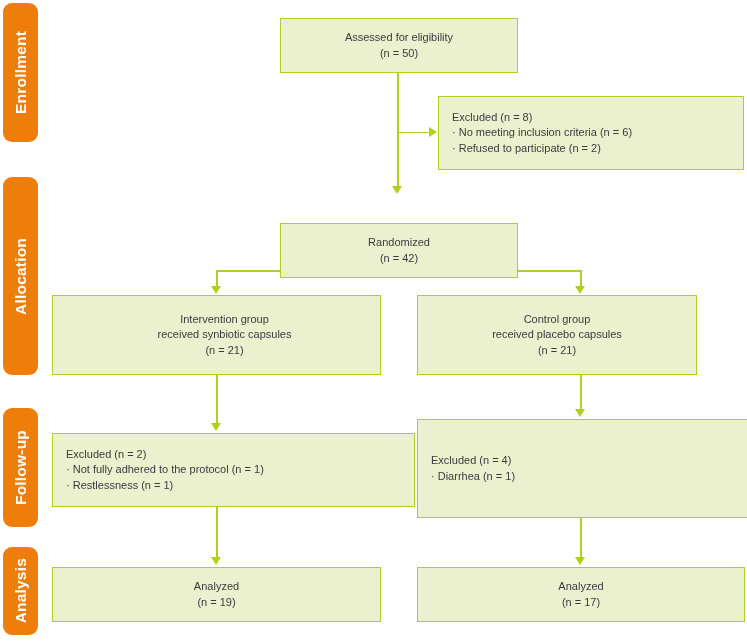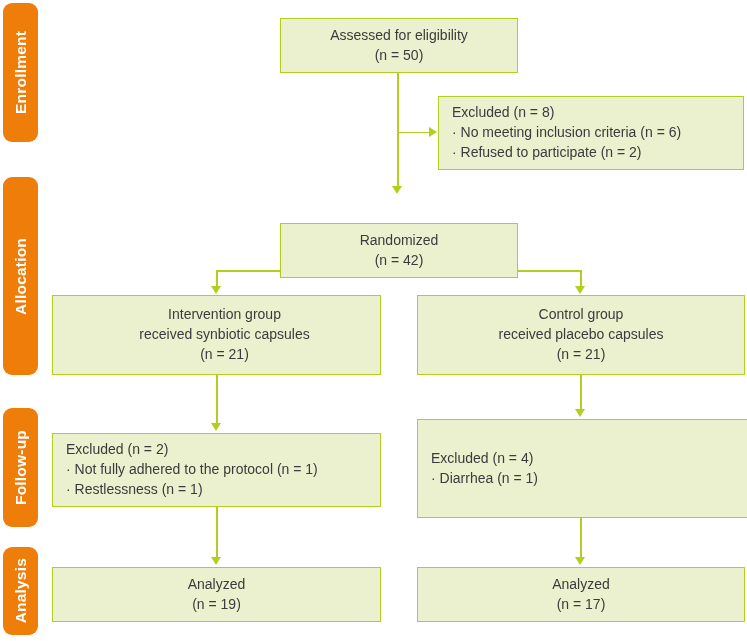--- a/index.html
+++ b/index.html
@@ -41,21 +41,21 @@
     line-height: 1;
   }
 
   
   .node {
     position: absolute;
     box-sizing: border-box;
     background: #ebf1cf;
     border: 1.6px solid #b4ce1f;
     color: #3b3b3d;
-    font-size: 14px;
+    font-size: 11px;
     line-height: 1.42;
     display: flex;
     flex-direction: column;
     justify-content: center;
   }
   .node.center {
     align-items: center;
     text-align: center;
   }
   .node.left {
@@ -151,27 +151,27 @@
     <span class="line">Randomized</span>
     <span class="line">(n = 42)</span>
   </div>
 
   <div class="node center" style="left:52px; top:295px; width:329px; height:80px;padding-left:16px;">
     <span class="line">Intervention group</span>
     <span class="line">received synbiotic capsules</span>
     <span class="line">(n = 21)</span>
   </div>
 
-  <div class="node center" style="left:417px; top:295px; width:328px; height:80px;">
+  <div class="node center" style="left:417px; top:295px; width:280px; height:80px;">
     <span class="line">Control group</span>
     <span class="line">received placebo capsules</span>
     <span class="line">(n = 21)</span>
   </div>
 
-  <div class="node left" style="left:52px; top:433px; width:329px; height:74px;">
+  <div class="node left" style="left:52px; top:433px; width:363px; height:74px;">
     <span class="line">Excluded (n = 2)</span>
     <span class="line">· Not fully adhered to the protocol (n = 1)</span>
     <span class="line">· Restlessness (n = 1)</span>
   </div>
 
   <div class="node left" style="left:417px; top:419px; width:386px; height:99px;">
     <span class="line">Excluded (n = 4)</span>
     <span class="line">· Diarrhea (n = 1)</span>
   </div>
 

